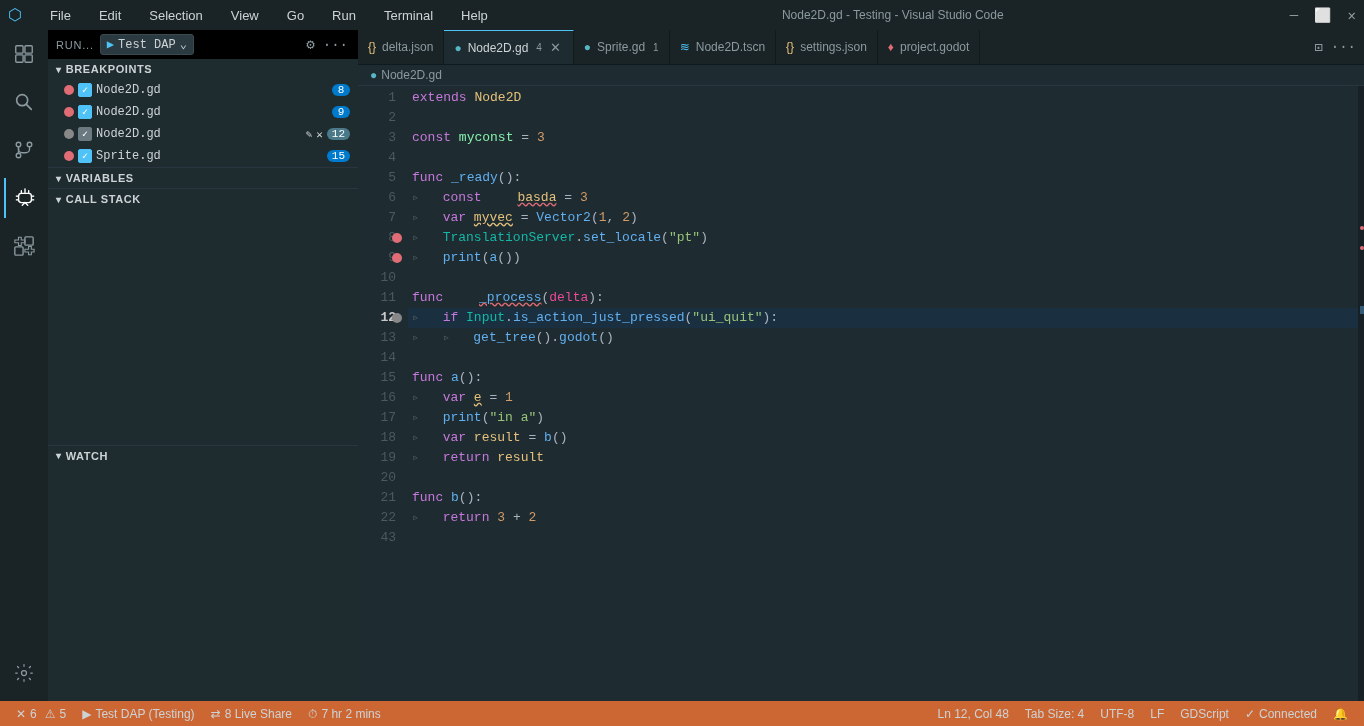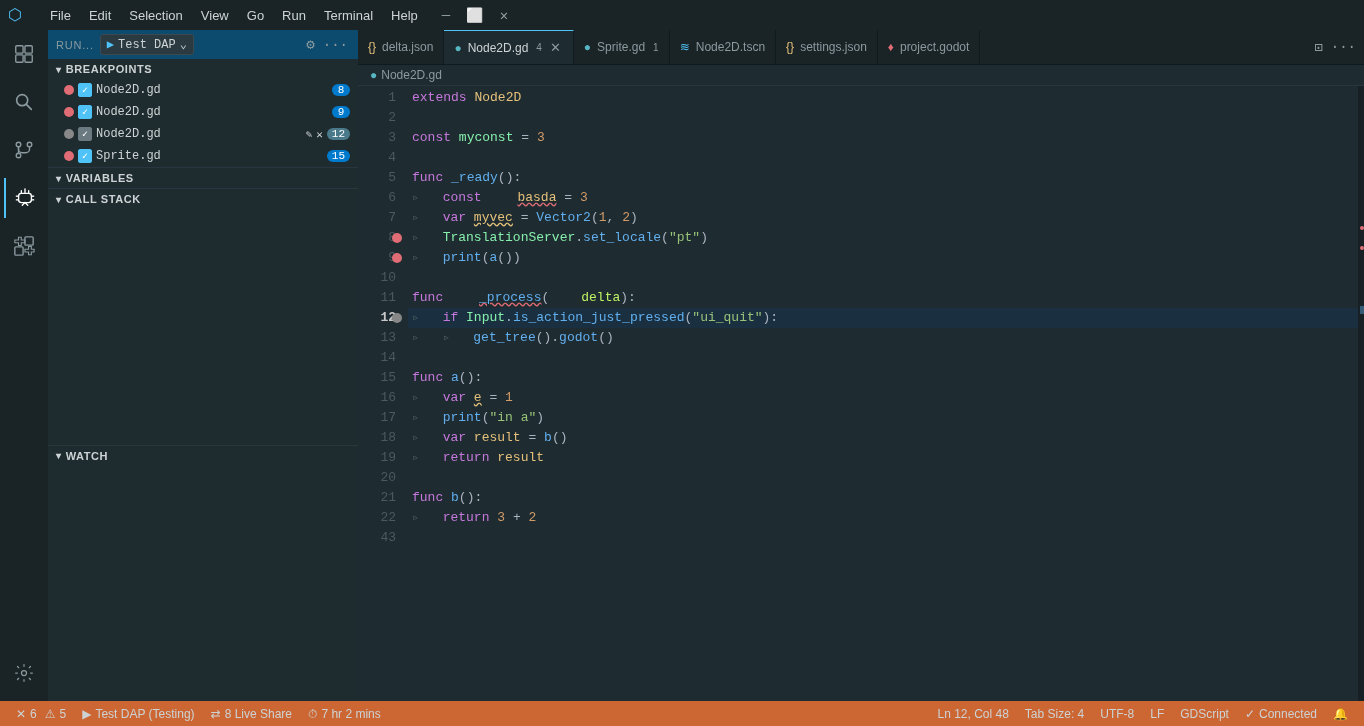--- a/index.html
+++ b/index.html
@@ -25,21 +25,21 @@
       flex-shrink: 0;
       gap: 16px;
     }
     .title-bar-logo {
       color: #4fc3f7;
       font-size: 16px;
       margin-right: 4px;
     }
     .title-bar-menu {
       display: flex;
-      gap: 2px;
+      gap: 12px;
     }
     .menu-item {
       color: #cdd3d5;
       padding: 2px 8px;
       cursor: pointer;
       font-size: 13px;
       font-family: -apple-system, BlinkMacSystemFont, 'Segoe UI', sans-serif;
     }
     .title-bar-title {
       flex: 1;
@@ -105,21 +105,21 @@
       overflow: hidden;
     }
     .sidebar-section {
       flex-shrink: 0;
     }
     .sidebar-header-top {
       padding: 4px 8px;
       display: flex;
       align-items: center;
       gap: 6px;
-      background: #0c4a6e;
+      background: #000000;
     }
     .run-label {
       font-size: 11px;
       font-family: -apple-system, BlinkMacSystemFont, 'Segoe UI', sans-serif;
       color: #8a9a9f;
       text-transform: uppercase;
       letter-spacing: 0.8px;
     }
     .run-controls {
       display: flex;
@@ -326,21 +326,21 @@
     }
     .code-line.active-line { background: #1a3040; }
 
     
     .kw { color: #c678dd; }
     .fn { color: #61afef; }
     .var-c { color: #e5c07b; }
     .str { color: #98c379; }
     .num { color: #d19a66; }
     .punct { color: #abb2bf; }
-    .builtin { color: #86efac; }
+    .builtin { color: #14b8a6; }
 
     
     .status-bar {
       height: 25px;
       background: #0e6a9a;
       display: flex;
       align-items: center;
       padding: 0 8px;
       flex-shrink: 0;
       gap: 0;
@@ -372,20 +372,21 @@
   <div class="title-bar-menu">
     <span class="menu-item">File</span>
     <span class="menu-item">Edit</span>
     <span class="menu-item">Selection</span>
     <span class="menu-item">View</span>
     <span class="menu-item">Go</span>
     <span class="menu-item">Run</span>
     <span class="menu-item">Terminal</span>
     <span class="menu-item">Help</span>
   </div>
+  <div class="title-bar-title">Node2D.gd - Testing - Visual Studio Code</div>
   <div class="title-bar-controls">
     <span class="title-ctrl">—</span>
     <span class="title-ctrl">⬜</span>
     <span class="title-ctrl">✕</span>
   </div>
 </div>
 
 <div class="main-area">
 
   <div class="activity-bar">
@@ -621,21 +622,21 @@
         </div>
 
         <div class="code-line" style="position:relative;">
           <div style="position:absolute;left:-16px;width:10px;height:10px;border-radius:50%;background:#e06c75;top:5px;"></div>
           <span class="arrow">▹</span>&nbsp;&nbsp;&nbsp;<span class="fn">print</span><span class="punct">(</span><span class="fn">a</span><span class="punct">())</span>
         </div>
 
         <div class="code-line"></div>
 
         <div class="code-line">
-          <span class="kw">func</span>&nbsp;<span class="squiggly" style="color:#61afef;text-align:right;">_process</span><span class="punct">(</span><span style="color:#bef264;margin-left:32px;">delta</span><span class="punct">):</span>
+          <span class="kw">func</span>&nbsp;<span class="squiggly" style="color:#61afef;text-align:right;">_process</span><span class="punct">(</span><span style="color:#ec4899;">delta</span><span class="punct">):</span>
         </div>
 
         <div class="code-line active-line" style="position:relative;">
           <div style="position:absolute;left:-16px;width:10px;height:10px;border-radius:50%;background:#888;top:5px;"></div>
           <span class="arrow">▹</span>&nbsp;&nbsp;&nbsp;<span class="kw">if</span>&nbsp;<span class="builtin">Input</span><span class="punct">.</span><span class="fn">is_action_just_pressed</span><span class="punct">(</span><span class="str">"ui_quit"</span><span class="punct">):</span>
         </div>
 
         <div class="code-line">
           <span class="arrow">▹</span>&nbsp;&nbsp;&nbsp;<span class="arrow">▹</span>&nbsp;&nbsp;&nbsp;<span class="fn">get_tree</span><span class="punct">().</span><span class="fn">godot</span><span class="punct">()</span>
         </div>

